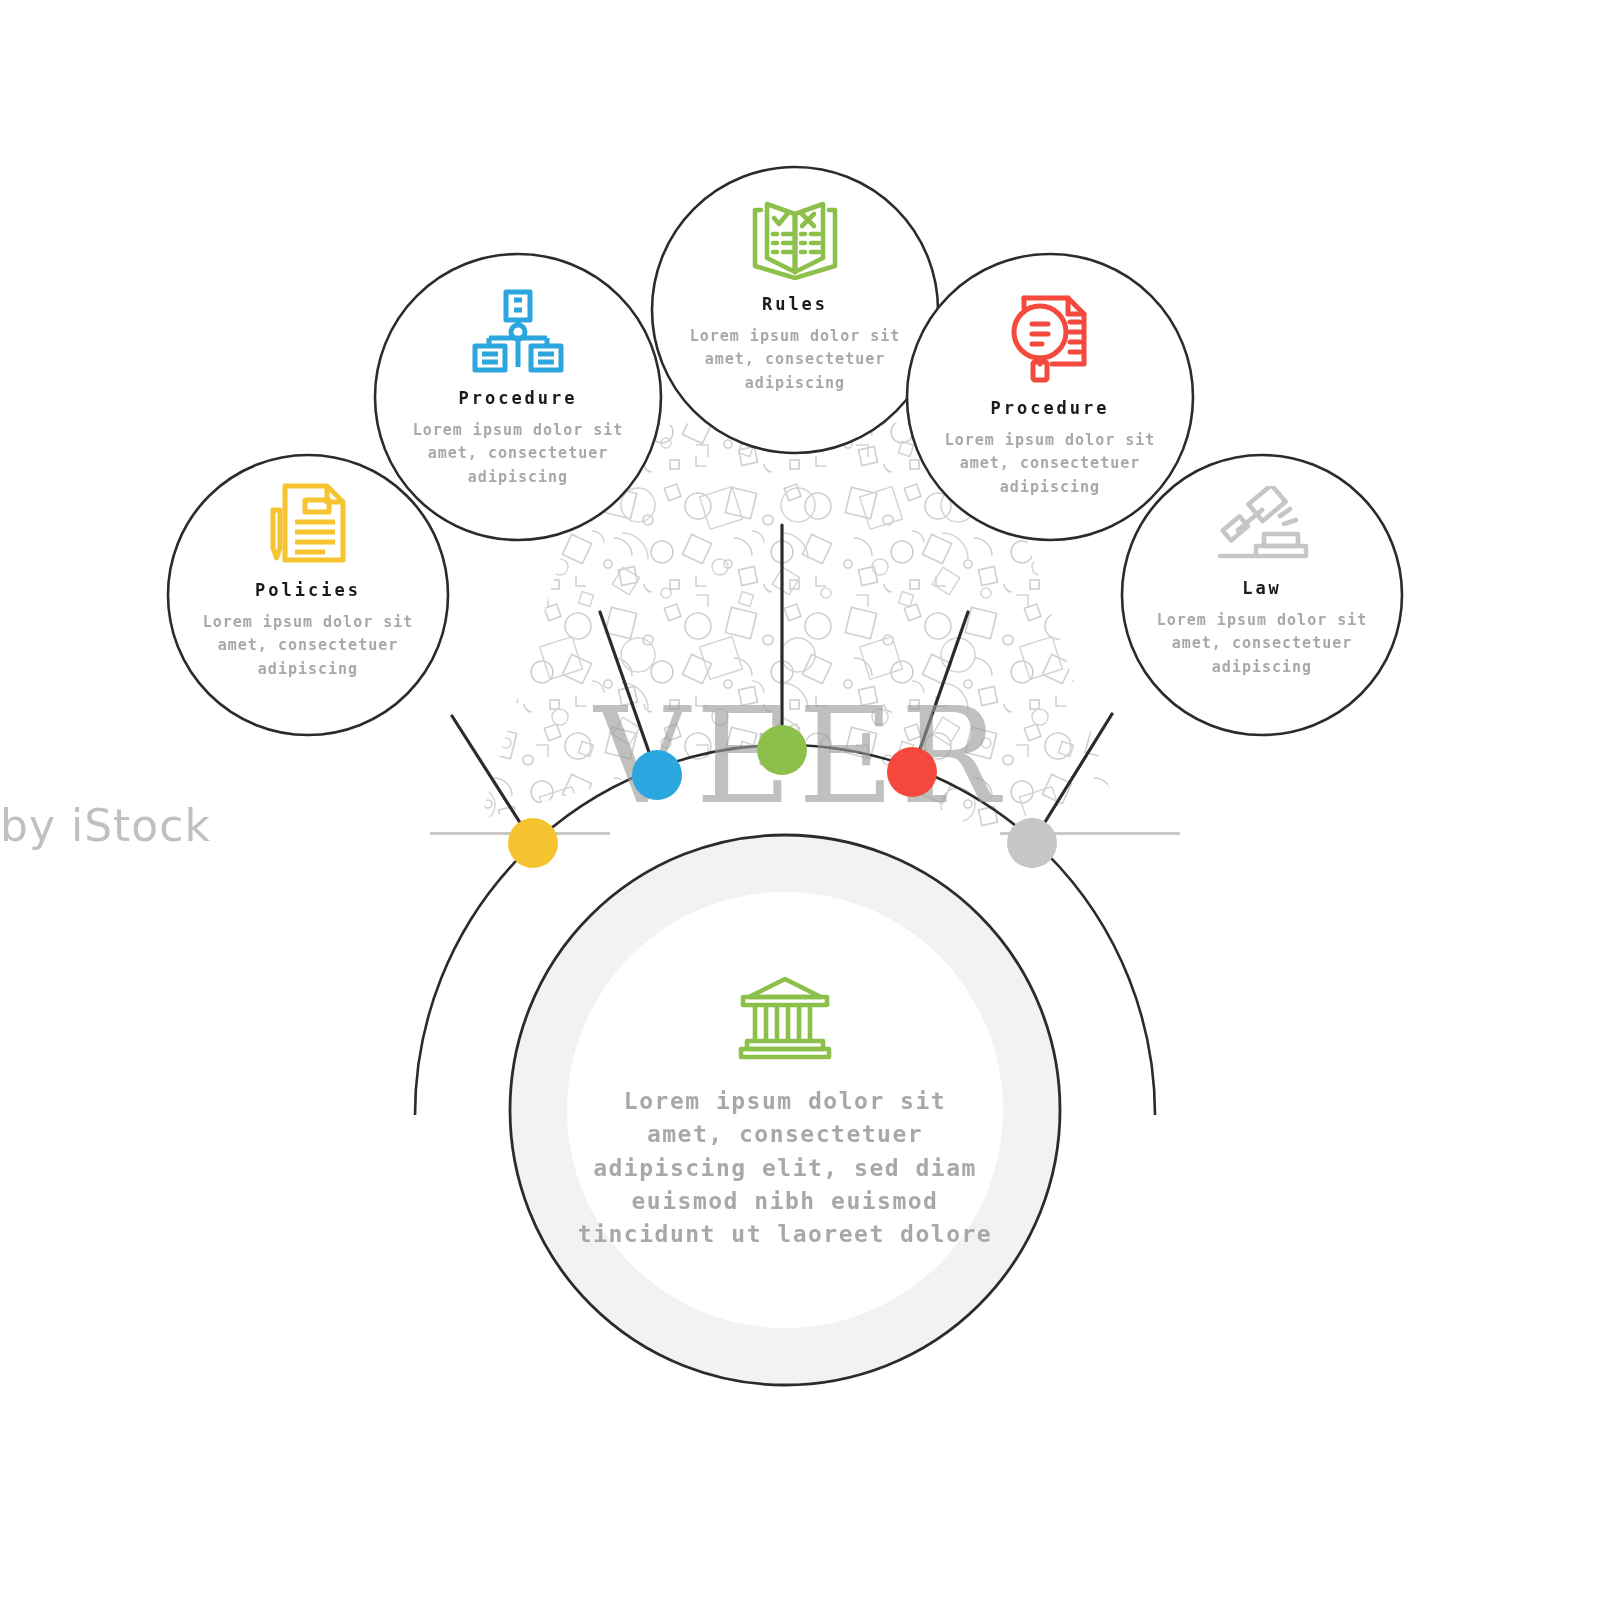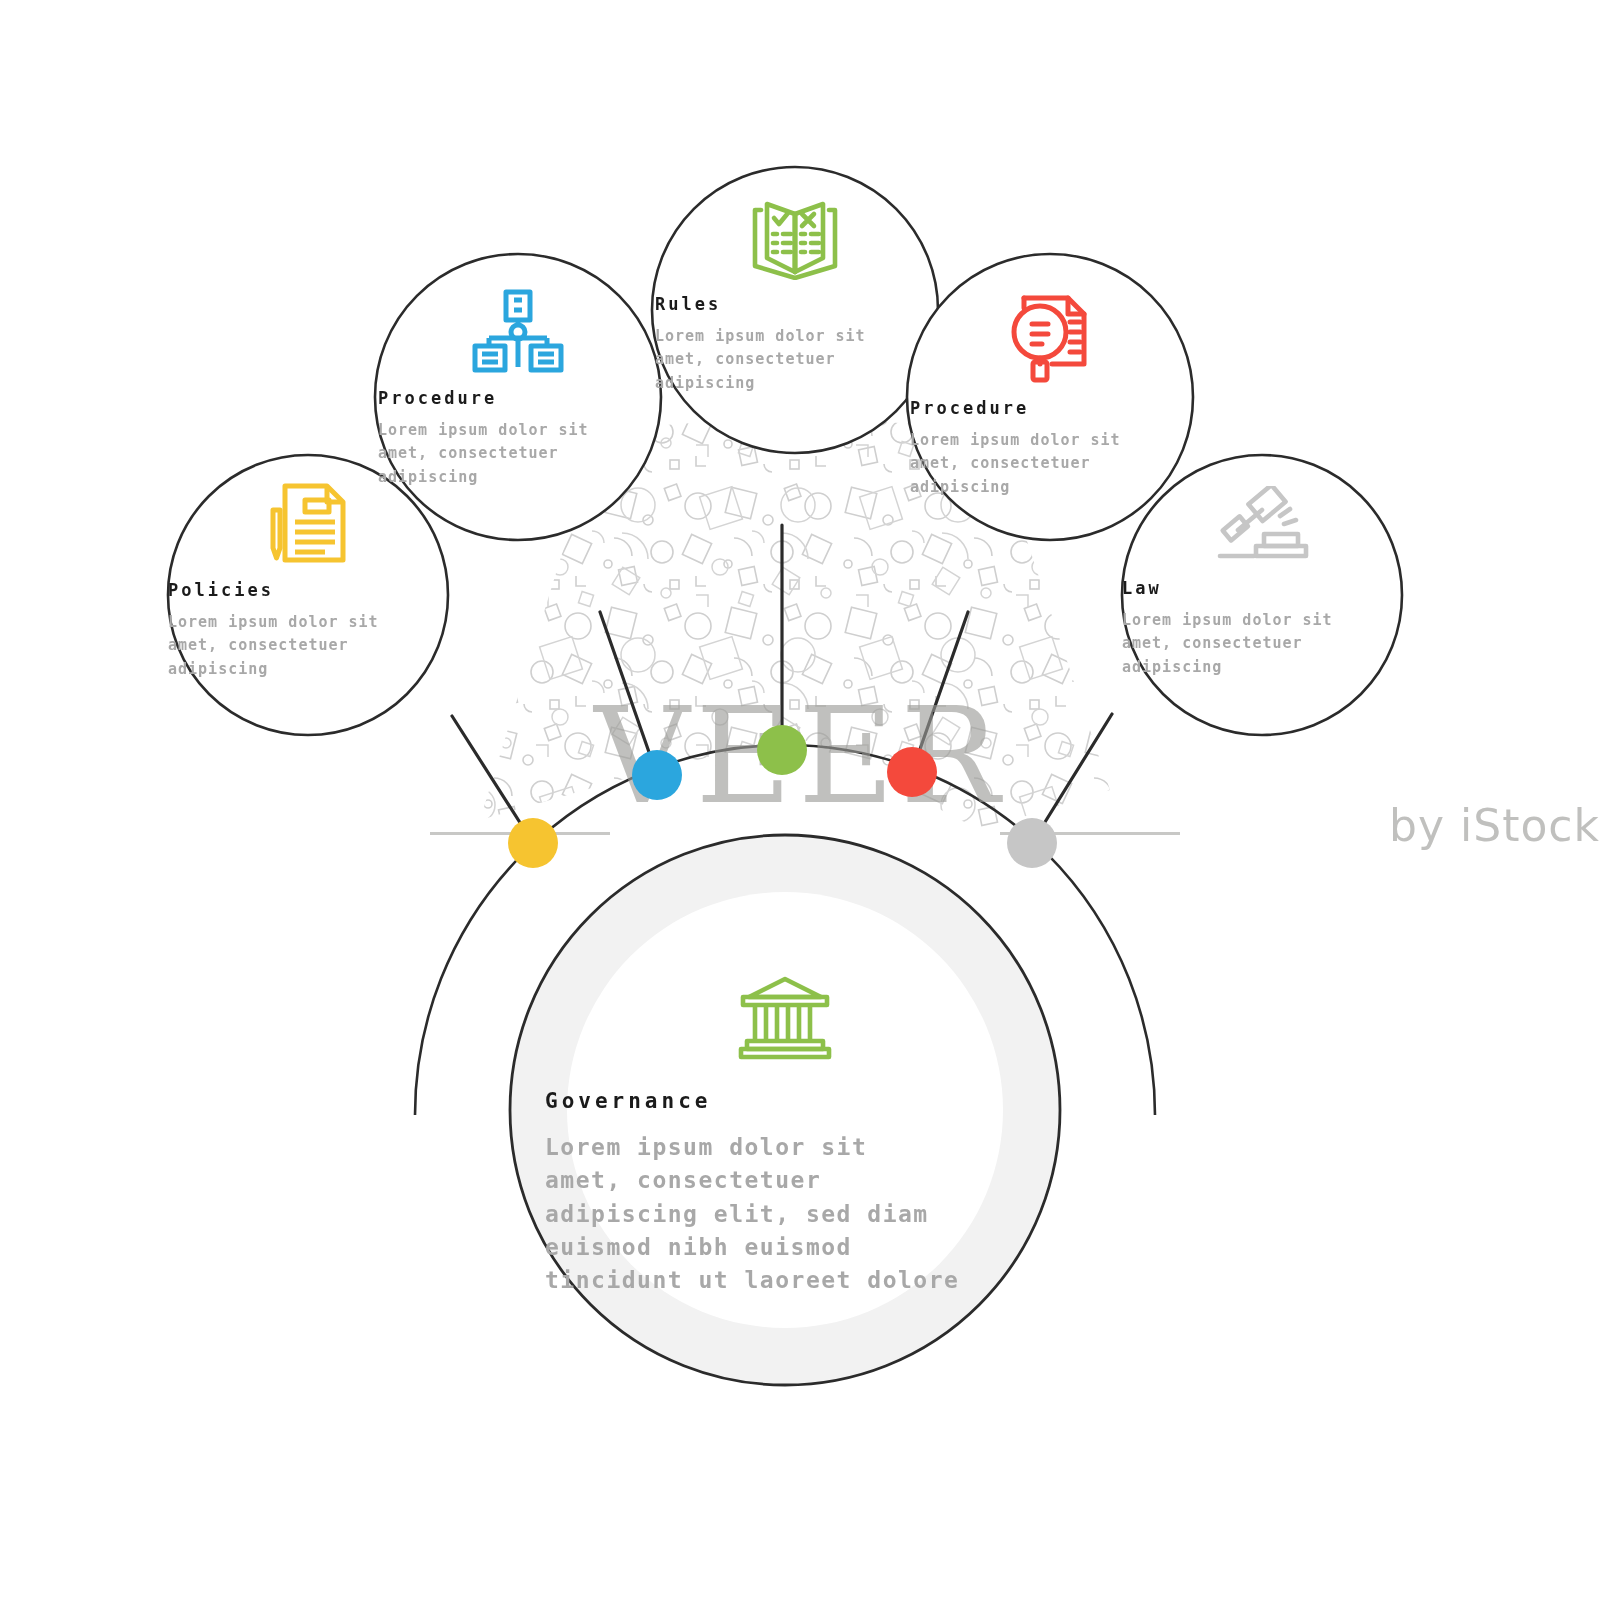--- a/index.html
+++ b/index.html
@@ -1,40 +1,40 @@
 <!DOCTYPE html>
 <html><head>
 <meta charset="utf-8">
 <style>
   html,body{margin:0;padding:0;background:#ffffff;}
   body{width:1600px;height:1600px;font-family:"DejaVu Sans Mono","Liberation Mono",monospace;overflow:hidden;}
   #stage{position:relative;width:1600px;height:1600px;background:#fff;}
   svg.layer{position:absolute;left:0;top:0;width:1600px;height:1600px;}
-  .node{position:absolute;text-align:left;box-sizing:border-box;}
+  .node{position:absolute;text-align:center;box-sizing:border-box;}
   .node .icon{display:block;margin:0 auto;}
   .node .title{
     font-family:"DejaVu Sans Mono","Liberation Mono",monospace;
     font-weight:700;color:#1b1b1b;letter-spacing:3px;
   }
   .node .desc{
     font-family:"DejaVu Sans Mono","Liberation Mono",monospace;
     color:#a8a8a8;font-weight:700;letter-spacing:1px;
   }
   .spoke .title{font-size:17px;margin-top:14px;}
   .spoke .desc{font-size:15px;line-height:1.55;margin-top:11px;}
   .center-node .title{font-size:21px;margin-top:22px;letter-spacing:4px;}
   .center-node .desc{font-size:23px;line-height:1.45;margin-top:18px;letter-spacing:1.5px;}
   .watermark{position:absolute;left:0;top:0;width:1600px;height:1600px;pointer-events:none;}
   .wm-veer{
     position:absolute;left:0;top:690px;width:1600px;text-align:center;
     font-family:"DejaVu Serif","Liberation Serif",serif;font-size:132px;
     color:#9b9b97;opacity:.62;letter-spacing:6px;line-height:1;
   }
   .wm-istock{
-    position:absolute;left:0;top:800px;width:1600px;text-align:right;
+    position:absolute;left:0;top:800px;width:1600px;text-align:left;
     font-family:"DejaVu Sans","Liberation Sans",sans-serif;font-size:44px;
     color:#9b9b97;opacity:.62;letter-spacing:1px;
   }
   .wm-rule{position:absolute;height:3px;background:#9b9b97;opacity:.55;top:832px;}
 </style>
 </head>
 <body>
 
 <div id="stage">
 
@@ -223,21 +223,20 @@
   <div class="node center-node" style="left:545px;top:975px;width:480px;">
     <svg class="icon" width="100" height="92" viewBox="0 0 100 92">
       <g id="icC" fill="none" stroke="#8DC04A" stroke-width="4.6" stroke-linejoin="round">
         <path d="M50 4 L14 22 h72 z"></path>
         <path d="M8 22 h84 v8 h-84 z"></path>
         <path d="M20 30 v36 M31 30 v36 M42 30 v36 M53 30 v36 M64 30 v36 M75 30 v36"></path>
         <path d="M12 66 h76 v8 h-76 z"></path>
         <path d="M6 82 h88 v-8 h-88 z"></path>
       </g>
     </svg>
-    <div class="title">Governance</div>
     <div class="desc">
       <div>Lorem ipsum dolor sit</div>
       <div>amet, consectetuer</div>
       <div>adipiscing elit, sed diam</div>
       <div>euismod nibh euismod</div>
       <div>tincidunt ut laoreet dolore</div>
     </div>
   </div>
 
 </div>

